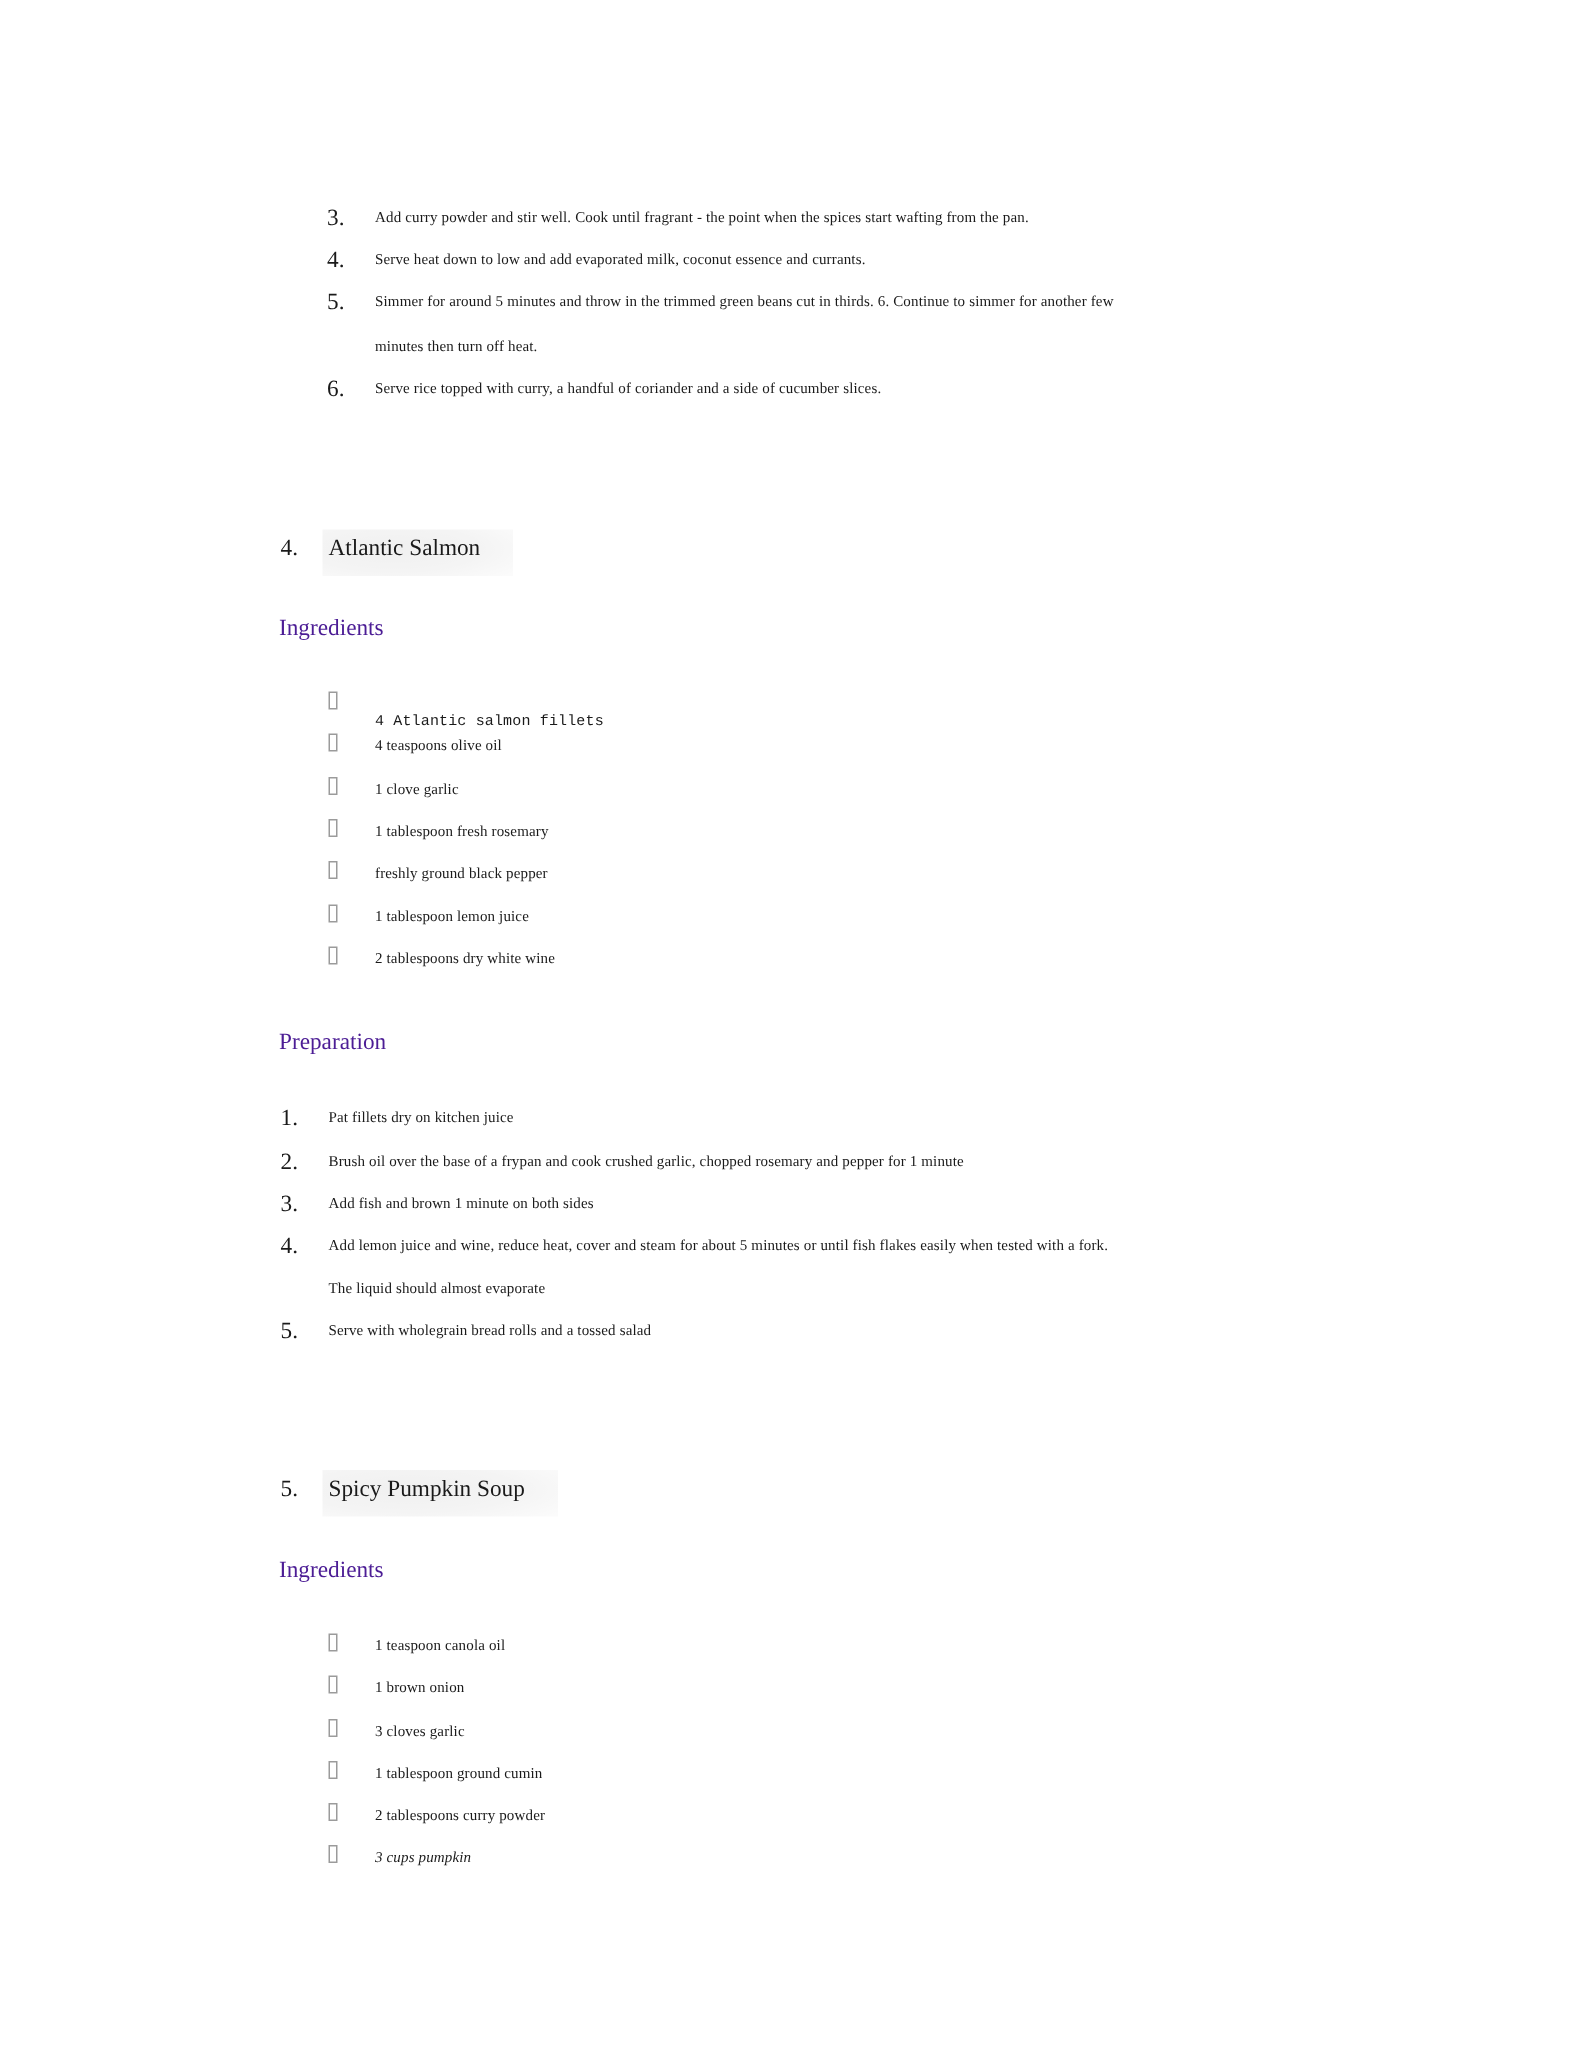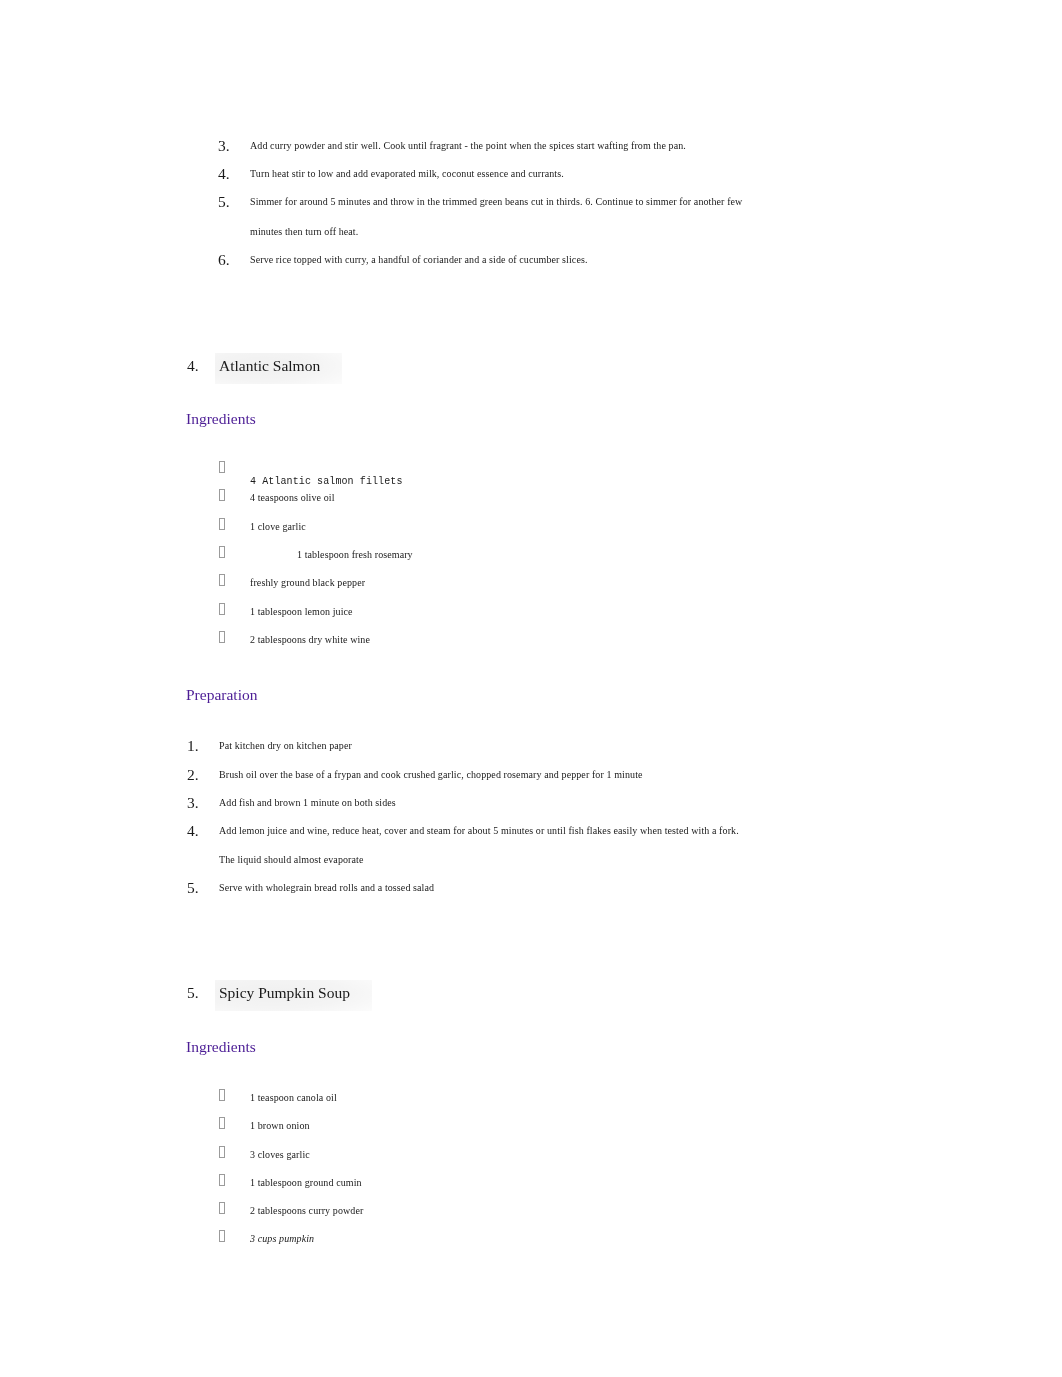--- a/index.html
+++ b/index.html
@@ -73,21 +73,21 @@
 <body>
 
 <div class="page">
 
   <div>
 
     <span class="num" style="left:218px; top:136px;">3.</span>
     <span class="line" style="left:250px; top:136px;">Add curry powder and stir well. Cook until fragrant - the point when the spices start wafting from the pan.</span>
 
     <span class="num" style="left:218px; top:164px;">4.</span>
-    <span class="line" style="left:250px; top:164px;">Turn heat stir to low and add evaporated milk, coconut essence and currants.</span>
+    <span class="line" style="left:250px; top:164px;">Serve heat down to low and add evaporated milk, coconut essence and currants.</span>
 
     <span class="num" style="left:218px; top:192px;">5.</span>
     <span class="line" style="left:250px; top:192px;">Simmer for around 5 minutes and throw in the trimmed green beans cut in thirds. 6. Continue to simmer for another few</span>
     <span class="line" style="left:250px; top:222px;">minutes then turn off heat.</span>
 
     <span class="num" style="left:218px; top:250px;">6.</span>
     <span class="line" style="left:250px; top:250px;">Serve rice topped with curry, a handful of coriander and a side of cucumber slices.</span>
   </div>
 
   <div>
@@ -102,38 +102,38 @@
       <span class="bullet-box" style="left:219px; top:461px;"></span>
       <span class="line" style="left:250px; top:472px;font-family:Liberation Mono, monospace;">4 Atlantic salmon fillets</span>
 
       <span class="bullet-box" style="left:219px; top:489px;"></span>
       <span class="line" style="left:250px; top:488px;">4 teaspoons olive oil</span>
 
       <span class="bullet-box" style="left:219px; top:518px;"></span>
       <span class="line" style="left:250px; top:517px;">1 clove garlic</span>
 
       <span class="bullet-box" style="left:219px; top:546px;"></span>
-      <span class="line" style="left:250px; top:545px;margin-left:47px;">1 tablespoon fresh rosemary</span>
+      <span class="line" style="left:250px; top:545px;">1 tablespoon fresh rosemary</span>
 
       <span class="bullet-box" style="left:219px; top:574px;"></span>
       <span class="line" style="left:250px; top:573px;">freshly ground black pepper</span>
 
       <span class="bullet-box" style="left:219px; top:603px;"></span>
       <span class="line" style="left:250px; top:602px;">1 tablespoon lemon juice</span>
 
       <span class="bullet-box" style="left:219px; top:631px;"></span>
       <span class="line" style="left:250px; top:630px;">2 tablespoons dry white wine</span>
     </div>
 
     <span class="section-label" style="left:186px; top:685px;">Preparation</span>
 
     <div>
 
       <span class="num" style="left:187px; top:736px;">1.</span>
-      <span class="line" style="left:219px; top:736px;">Pat kitchen dry on kitchen paper</span>
+      <span class="line" style="left:219px; top:736px;">Pat fillets dry on kitchen juice</span>
 
       <span class="num" style="left:187px; top:765px;">2.</span>
       <span class="line" style="left:219px; top:765px;text-align:right;">Brush oil over the base of a frypan and cook crushed garlic, chopped rosemary and pepper for 1 minute</span>
 
       <span class="num" style="left:187px; top:793px;">3.</span>
       <span class="line" style="left:219px; top:793px;">Add fish and brown 1 minute on both sides</span>
 
       <span class="num" style="left:187px; top:821px;">4.</span>
       <span class="line" style="left:219px; top:821px;">Add lemon juice and wine, reduce heat, cover and steam for about 5 minutes or until fish flakes easily when tested with a fork.</span>
       <span class="line" style="left:219px; top:850px;">The liquid should almost evaporate</span>

